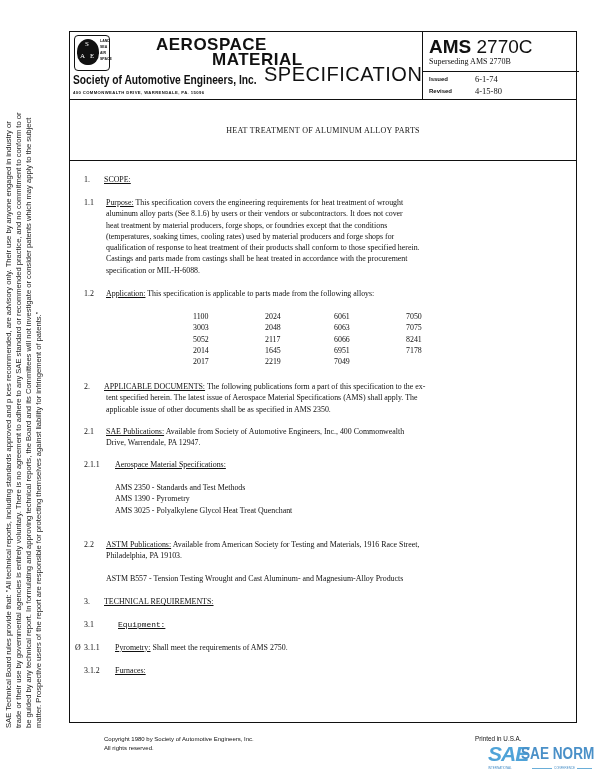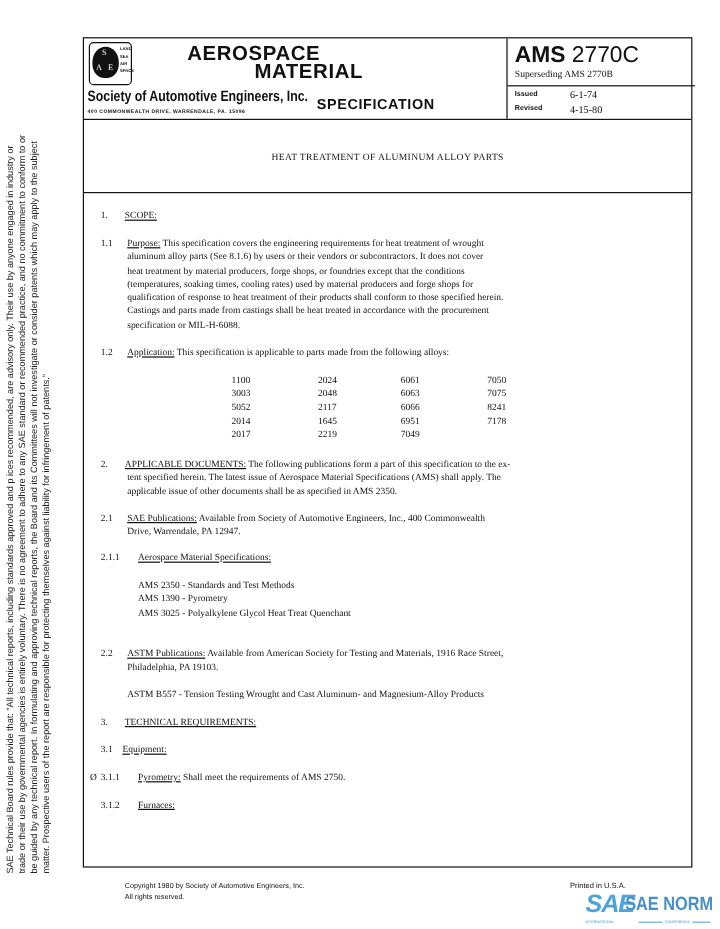--- a/index.html
+++ b/index.html
@@ -7,21 +7,21 @@
   .side-note { position:absolute; left:4px; top:728px; width:620px; transform-origin:0 0; transform:rotate(-90deg); font-family:"Liberation Sans", sans-serif; font-size:7.6px; line-height:10px; color:#222; }
   .side-note div { white-space:nowrap; }
   .frame { position:absolute; left:69px; top:31px; width:508px; height:692px; border:1.5px solid #111; box-sizing:border-box; }
   .header { position:absolute; left:0; top:0; width:100%; height:67px; border-bottom:1.5px solid #111; }
   .logo-box { position:absolute; left:4px; top:3px; width:34px; height:34px; border:1px solid #111; border-radius:4px; }
   .logo-shield { position:absolute; left:2px; top:3px; width:22px; height:26px; background:#111; border-radius:50% 50% 45% 45%; }
   .logo-shield span { position:absolute; color:#fff; font-size:7px; font-family:"Liberation Serif", serif; }
   .logo-side { position:absolute; left:25px; top:2px; font-family:"Liberation Sans", sans-serif; font-size:3.5px; line-height:6px; font-weight:bold; }
   .title1 { position:absolute; left:86px; top:3px; font-family:"Liberation Sans", sans-serif; font-weight:bold; font-size:17px; letter-spacing:0.5px; }
   .title2 { position:absolute; left:142px; top:18px; font-family:"Liberation Sans", sans-serif; font-weight:bold; font-size:17px; letter-spacing:0.5px; }
-  .title3 { position:absolute; left:194px; top:48px; font-family:"Liberation Sans", sans-serif; font-weight:bold; font-size:12px; letter-spacing:0.5px; }
+  .title3 { position:absolute; left:194px; top:31px; font-family:"Liberation Sans", sans-serif; font-weight:normal; font-size:20px; letter-spacing:0.5px; }
   .org { position:absolute; left:3px; top:41px; font-family:"Liberation Sans", sans-serif; font-weight:bold; font-size:12.5px; transform:scaleX(0.82); transform-origin:0 0; white-space:nowrap; }
   .addr { position:absolute; left:3px; top:58px; font-family:"Liberation Sans", sans-serif; font-weight:bold; font-size:4.2px; letter-spacing:0.4px; white-space:nowrap; }
   .ams-box { position:absolute; left:352px; top:0; width:156px; height:67px; border-left:1.5px solid #111; }
   .ams-num { position:absolute; left:6px; top:4px; font-family:"Liberation Sans", sans-serif; font-size:19px; }
   .ams-num b { font-weight:bold; }
   .supersede { position:absolute; left:6px; top:25px; font-size:8px; }
   .ams-divider { position:absolute; left:0; top:39px; width:100%; border-top:1px solid #111; }
   .issued-lbl { position:absolute; left:6px; top:44px; font-family:"Liberation Sans", sans-serif; font-weight:bold; font-size:6px; }
   .issued-val { position:absolute; left:52px; top:42px; font-size:8.5px; }
   .revised-lbl { position:absolute; left:6px; top:56px; font-family:"Liberation Sans", sans-serif; font-weight:bold; font-size:6px; }
@@ -186,21 +186,21 @@
       <div style="position:absolute;left:36px;white-space:nowrap;">ASTM B557 - Tension Testing Wrought and Cast Aluminum- and Magnesium-Alloy Products</div>
     </div>
 
     <div class="p" style="top:436px;">
       <span class="num" style="left:14px;">3.</span>
       <div style="position:absolute;left:34px;white-space:nowrap;"><u>TECHNICAL REQUIREMENTS:</u></div>
     </div>
 
     <div class="p" style="top:459px;">
       <span class="num" style="left:14px;">3.1</span>
-      <div style="position:absolute;left:32px;white-space:nowrap;"><u>Equipment:</u></div>
+      <div style="position:absolute;left:48px;white-space:nowrap;font-family:Liberation Mono, monospace;"><u>Equipment:</u></div>
     </div>
 
     <div class="p" style="top:482px;">
       <span class="num" style="left:5px;">Ø</span>
       <span class="num" style="left:14px;">3.1.1</span>
       <div style="position:absolute;left:45px;white-space:nowrap;"><u>Pyrometry:</u><span> Shall meet the requirements of AMS 2750.</span></div>
     </div>
 
     <div class="p" style="top:505px;">
       <span class="num" style="left:14px;">3.1.2</span>

